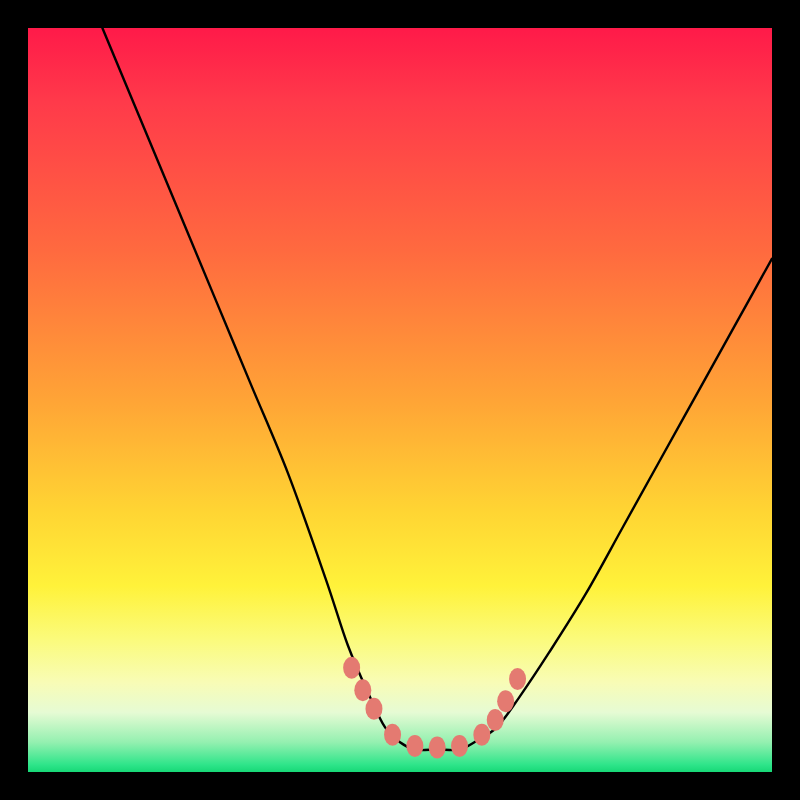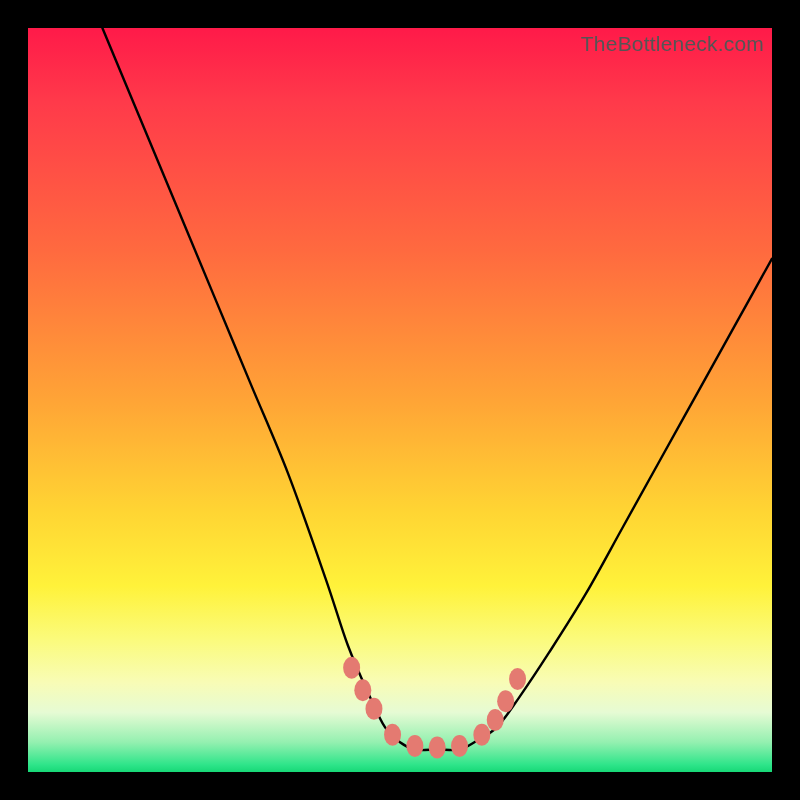--- a/index.html
+++ b/index.html
@@ -59,21 +59,20 @@
     fill: #e47a71;
     stroke: none;
   }
 </style>
 </head>
 <body>
 
 <div class="frame">
   <div class="plot">
 
-    <div class="watermark">TheBottleneck.com</div>
 
     <svg class="curve" viewBox="0 0 744 744" preserveAspectRatio="none">
       <path id="curvePath" fill="none" stroke="#000000" stroke-width="2.4" stroke-linecap="round" d="M 74.4 0 C 80.60000000000001 14.879999999999995, 99.19999999999999 59.51999999999998, 111.6 89.27999999999997 C 124 119.03999999999996, 136.4 148.79999999999995, 148.8 178.55999999999995 C 161.20000000000002 208.31999999999994, 173.6 238.07999999999996, 186 267.84 C 198.4 297.59999999999997, 210.79999999999998 327.36, 223.2 357.12 C 235.6 386.88, 247.99999999999997 414.15999999999997, 260.4 446.4 C 272.79999999999995 478.64, 287.68 522.04, 297.6 550.56 C 307.52000000000004 579.0799999999999, 312.48 597.68, 319.92 617.52 C 327.36 637.36, 336.04 655.96, 342.24 669.6 C 348.44 683.24, 352.16 691.9200000000001, 357.12 699.36 C 362.08 706.8, 367.04 710.52, 372 714.24 C 376.96 717.96, 381.91999999999996 720.4399999999999, 386.88 721.68 C 391.84000000000003 722.92, 396.80000000000007 721.68, 401.76000000000005 721.68 C 406.72 721.68, 411.68000000000006 721.68, 416.64000000000004 721.68 C 421.6 721.68, 426.56 722.92, 431.52 721.68 C 436.47999999999996 720.4399999999999, 440.2 717.96, 446.4 714.24 C 452.59999999999997 710.52, 461.28000000000003 706.8, 468.72 699.36 C 476.16 691.9200000000001, 482.36 682, 491.04 669.6 C 499.72 657.2, 509.64 642.32, 520.8 624.96 C 531.9599999999999 607.6, 545.6 586.5200000000001, 558 565.44 C 570.4 544.36, 582.8000000000001 520.8000000000001, 595.2 498.48 C 607.6 476.16, 620 453.84000000000003, 632.4 431.52000000000004 C 644.8 409.20000000000005, 657.2 386.88, 669.6 364.56 C 682 342.24, 694.4 319.92, 706.8 297.6 C 719.1999999999999 275.28000000000003, 737.8 241.79999999999998, 744 230.64"></path>
       <g id="markerGroup">
           <ellipse cx="323.64" cy="639.84" rx="8.5" ry="11" class="marker" fill="#e47a71"></ellipse>
           <ellipse cx="334.8" cy="662.16" rx="8.5" ry="11" class="marker" fill="#e47a71"></ellipse>
           <ellipse cx="345.96000000000004" cy="680.76" rx="8.5" ry="11" class="marker" fill="#e47a71"></ellipse>
           <ellipse cx="364.56" cy="706.8" rx="8.5" ry="11" class="marker" fill="#e47a71"></ellipse>
           <ellipse cx="386.88" cy="717.96" rx="8.5" ry="11" class="marker" fill="#e47a71"></ellipse>
           <ellipse cx="409.20000000000005" cy="719.448" rx="8.5" ry="11" class="marker" fill="#e47a71"></ellipse>

